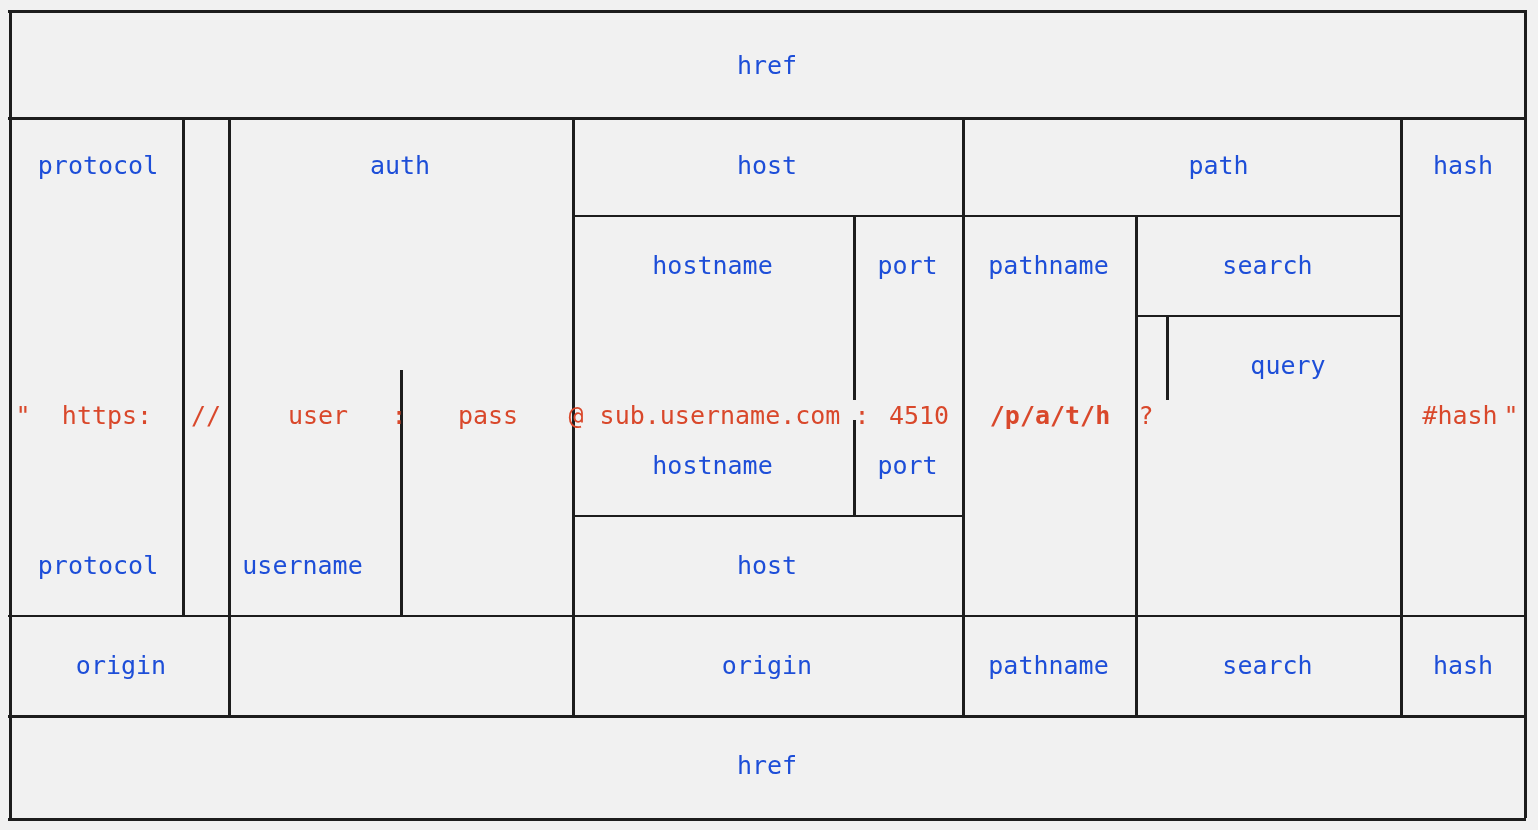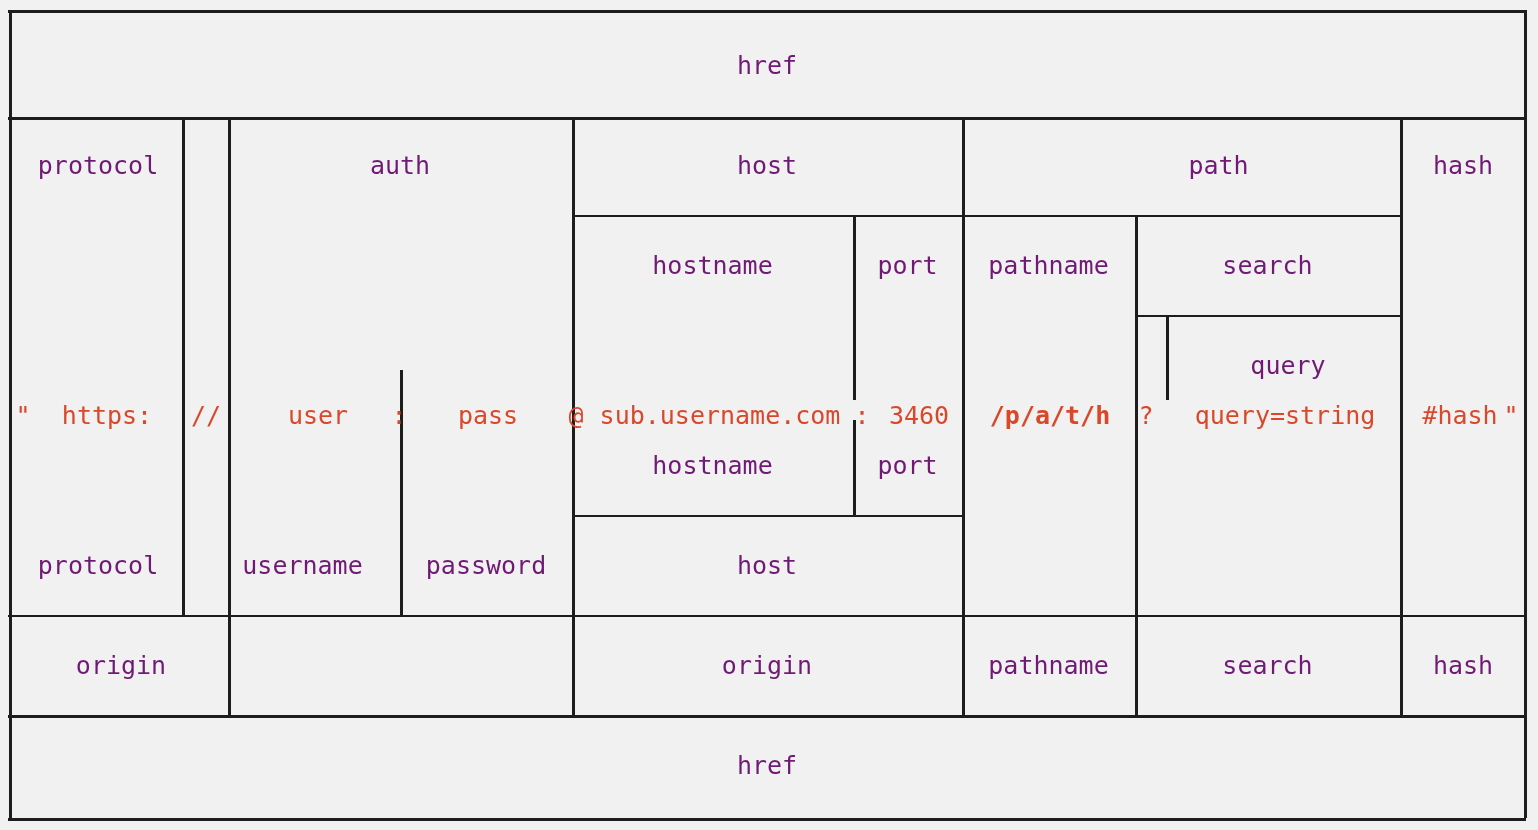--- a/index.html
+++ b/index.html
@@ -30,21 +30,21 @@
     width: 0;
     border-left: 3px solid #1d1d1d;
   }
   
   .cell {
     position: absolute;
     white-space: pre;
     font-size: 25px;
     line-height: 30px;
     letter-spacing: 0;
-    color: #701a75;
+    color: #1d4ed8;
     text-align: center;
   }
   .cell.url-seg {
     color: #d9482b;
     text-align: center;
   }
 </style>
 </head>
 <body>
 
@@ -108,33 +108,31 @@
 
   <div class="cell url-seg" style="left:8px; top:401px; width:30px;">"</div>
   <div class="cell url-seg" style="left:42px; top:401px; width:130px;">https:</div>
   <div class="cell url-seg" style="left:180px; top:401px; width:52px;">//</div>
   <div class="cell url-seg" style="left:258px; top:401px; width:120px;">user</div>
   <div class="cell url-seg" style="left:386px; top:401px; width:26px;">:</div>
   <div class="cell url-seg" style="left:432px; top:401px; width:112px;">pass</div>
   <div class="cell url-seg" style="left:562px; top:401px; width:28px;">@</div>
   <div class="cell url-seg" style="left:596px; top:401px; width:248px;">sub.username.com</div>
   <div class="cell url-seg" style="left:850px; top:401px; width:24px;">:</div>
-  <div class="cell url-seg" style="left:880px; top:401px; width:78px;">3460</div>
+  <div class="cell url-seg" style="left:880px; top:401px; width:78px;">4510</div>
   <div class="cell url-seg" style="left:980px; top:401px; width:140px;font-weight:bold;">/p/a/t/h</div>
   <div class="cell url-seg" style="left:1132px; top:401px; width:28px;">?</div>
-  <div class="cell url-seg" style="left:1180px; top:401px; width:210px;">query=string</div>
   <div class="cell url-seg" style="left:1412px; top:401px; width:96px;">#hash</div>
   <div class="cell url-seg" style="left:1498px; top:401px; width:26px;">"</div>
 
   <div class="cell" style="left:572px; top:451px; width:281px;">hostname</div>
   <div class="cell" style="left:853px; top:451px; width:109px;">port</div>
 
   <div class="cell" style="left:14px; top:551px; width:168px;">protocol</div>
   <div class="cell" style="left:228px; top:551px; width:149px;">username</div>
-  <div class="cell" style="left:400px; top:551px; width:172px;">password</div>
   <div class="cell" style="left:572px; top:551px; width:390px;">host</div>
 
   <div class="cell" style="left:14px; top:651px; width:214px;">origin</div>
   <div class="cell" style="left:572px; top:651px; width:390px;">origin</div>
   <div class="cell" style="left:962px; top:651px; width:173px;">pathname</div>
   <div class="cell" style="left:1135px; top:651px; width:265px;">search</div>
   <div class="cell" style="left:1400px; top:651px; width:126px;">hash</div>
 
   <div class="cell" style="left:8px; top:751px; width:1518px;">href</div>
 

